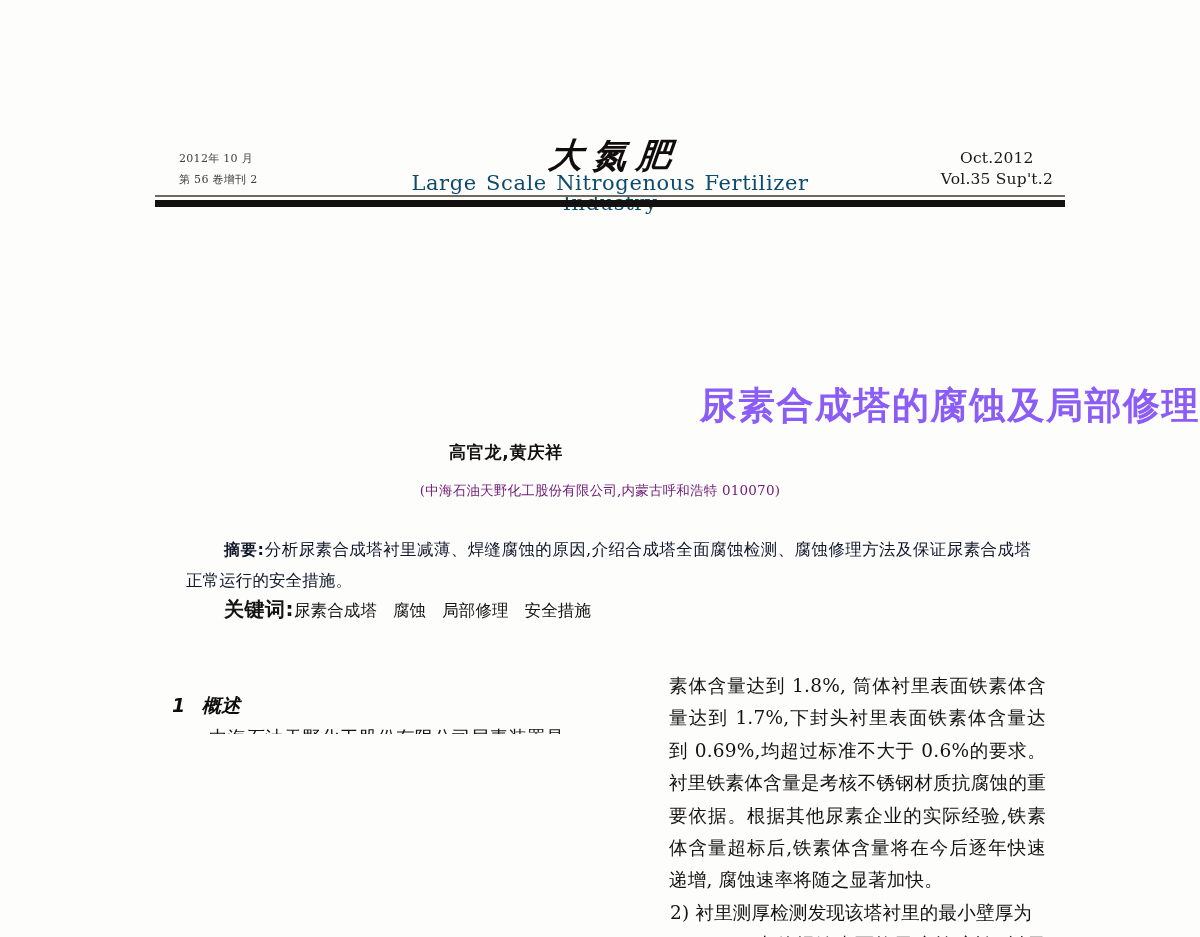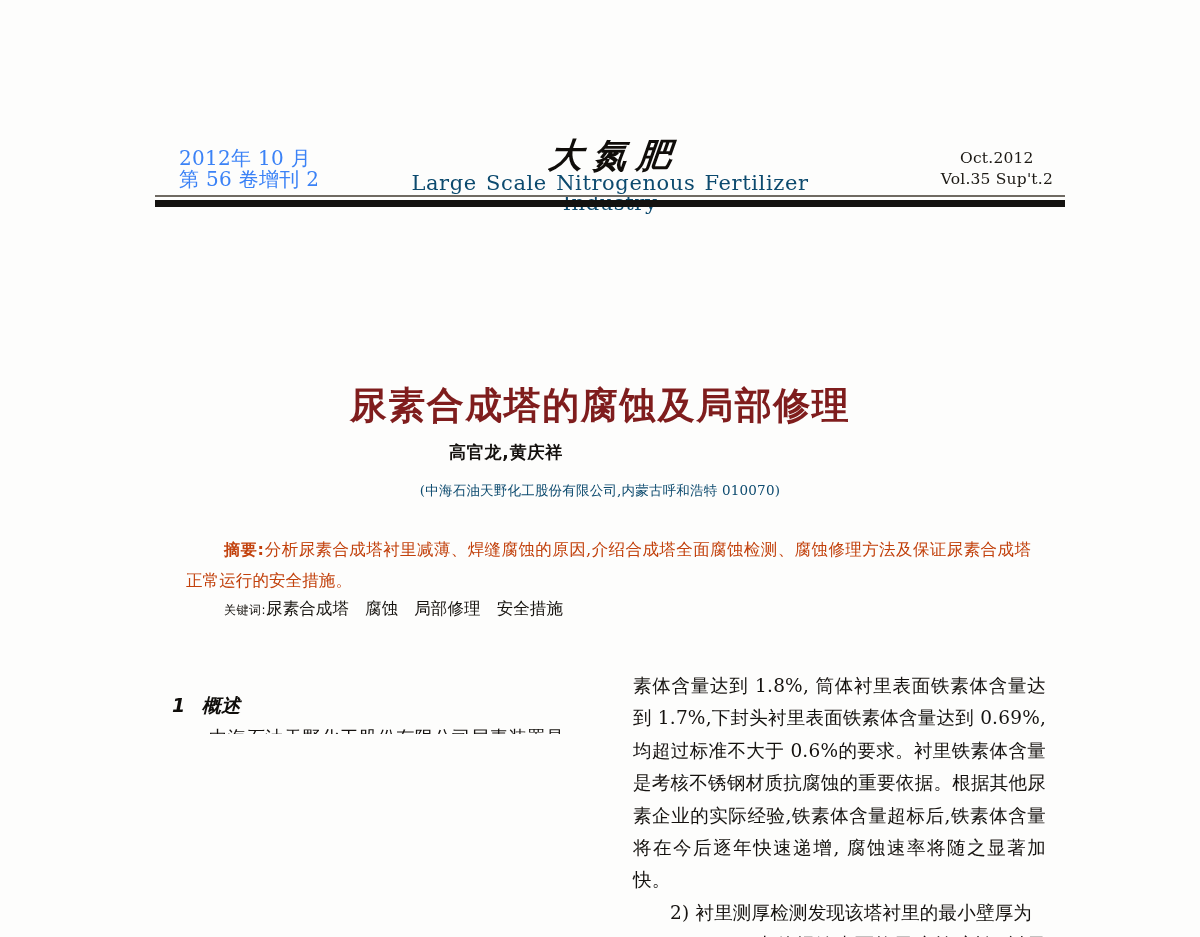--- a/index.html
+++ b/index.html
@@ -29,24 +29,24 @@
     position: absolute;
     left: 155px;
     top: 145px;
     width: 910px;
     height: 55px;
   }
   .mast-left {
     position: absolute;
     left: 24px;
     top: 3px;
-    font-size: 20px;
+    font-size: 11px;
     line-height: 21px;
     letter-spacing: 0.3px;
-    color: #3b82f6;
+    color: #404040;
     white-space: nowrap;
   }
   .mast-right {
     position: absolute;
     right: 12px;
     top: 3px;
     font-size: 15.5px;
     line-height: 21px;
     letter-spacing: 0.2px;
     text-align: center;
@@ -97,27 +97,27 @@
     height: 7px;
     background: #141210;
   }
 
   
   .title {
     position: absolute;
     left: 0;
     top: 358px;
     width: 1200px;
-    text-align: center;
+    text-align: right;
     font-family: Liberation Serif, serif;
     font-weight: bold;
     font-size: 37px;
     line-height: 46px;
     letter-spacing: 1.5px;
-    color: #7f1d1d;
+    color: #8b5cf6;
   }
   .authors {
     position: absolute;
     left: 0;
     top: 440px;
     width: 1012px;
     text-align: center;
     font-family: "DejaVu Sans", "Liberation Sans", sans-serif;
     font-weight: bold;
     font-size: 17px;
@@ -127,34 +127,34 @@
   }
   .affiliation {
     position: absolute;
     left: 0;
     top: 481px;
     width: 1200px;
     text-align: center;
     font-size: 13.5px;
     line-height: 19px;
     letter-spacing: 0.2px;
-    color: #0c4a6e;
+    color: #701a75;
   }
 
   
   .abstract {
     position: absolute;
     left: 186px;
     top: 534px;
     width: 845px;
     font-size: 16.5px;
     line-height: 31px;
     letter-spacing: 0.1px;
     text-align: justify;
-    color: #c2410c;
+    color: #0f172a;
   }
   .abstract .lead {
     font-family: "DejaVu Sans", "Liberation Sans", sans-serif;
     font-weight: bold;
     font-size: 16px;
     letter-spacing: 0.5px;
   }
   .abstract p {
     margin: 0;
     text-indent: 38px;
@@ -165,22 +165,22 @@
     top: 594px;
     width: 845px;
     font-size: 16.5px;
     line-height: 30px;
     letter-spacing: 0.1px;
     color: #16130f;
     text-indent: 38px;
   }
   .keywords .lead {
     font-family: "DejaVu Sans", "Liberation Sans", sans-serif;
-    font-weight: normal;
-    font-size: 12px;
+    font-weight: bold;
+    font-size: 20px;
     letter-spacing: 0.5px;
     text-align: center;
   }
   .kw-sep { display: inline-block; width: 16px; }
 
   
   .col {
     position: absolute;
     top: 670px;
     width: 413px;
@@ -191,21 +191,21 @@
     text-justify: inter-character;
     color: #15120f;
   }
   .col-left  { left: 172px; }
   .col-right { left: 633px; }
 
   .col p {
     margin: 0;
     text-indent: 37px;
   }
-  .col p.noindent { text-indent: 0; }
+  .col p.noindent { text-indent: 0; margin-left: 36px; }
 
   .sec-head {
     margin-top: 18px;
     font-family: "DejaVu Sans", "Liberation Sans", sans-serif;
     font-weight: bold;
     font-size: 19px;
     line-height: 34px;
     letter-spacing: 0.5px;
     text-indent: 0;
     color: #100e0b;

